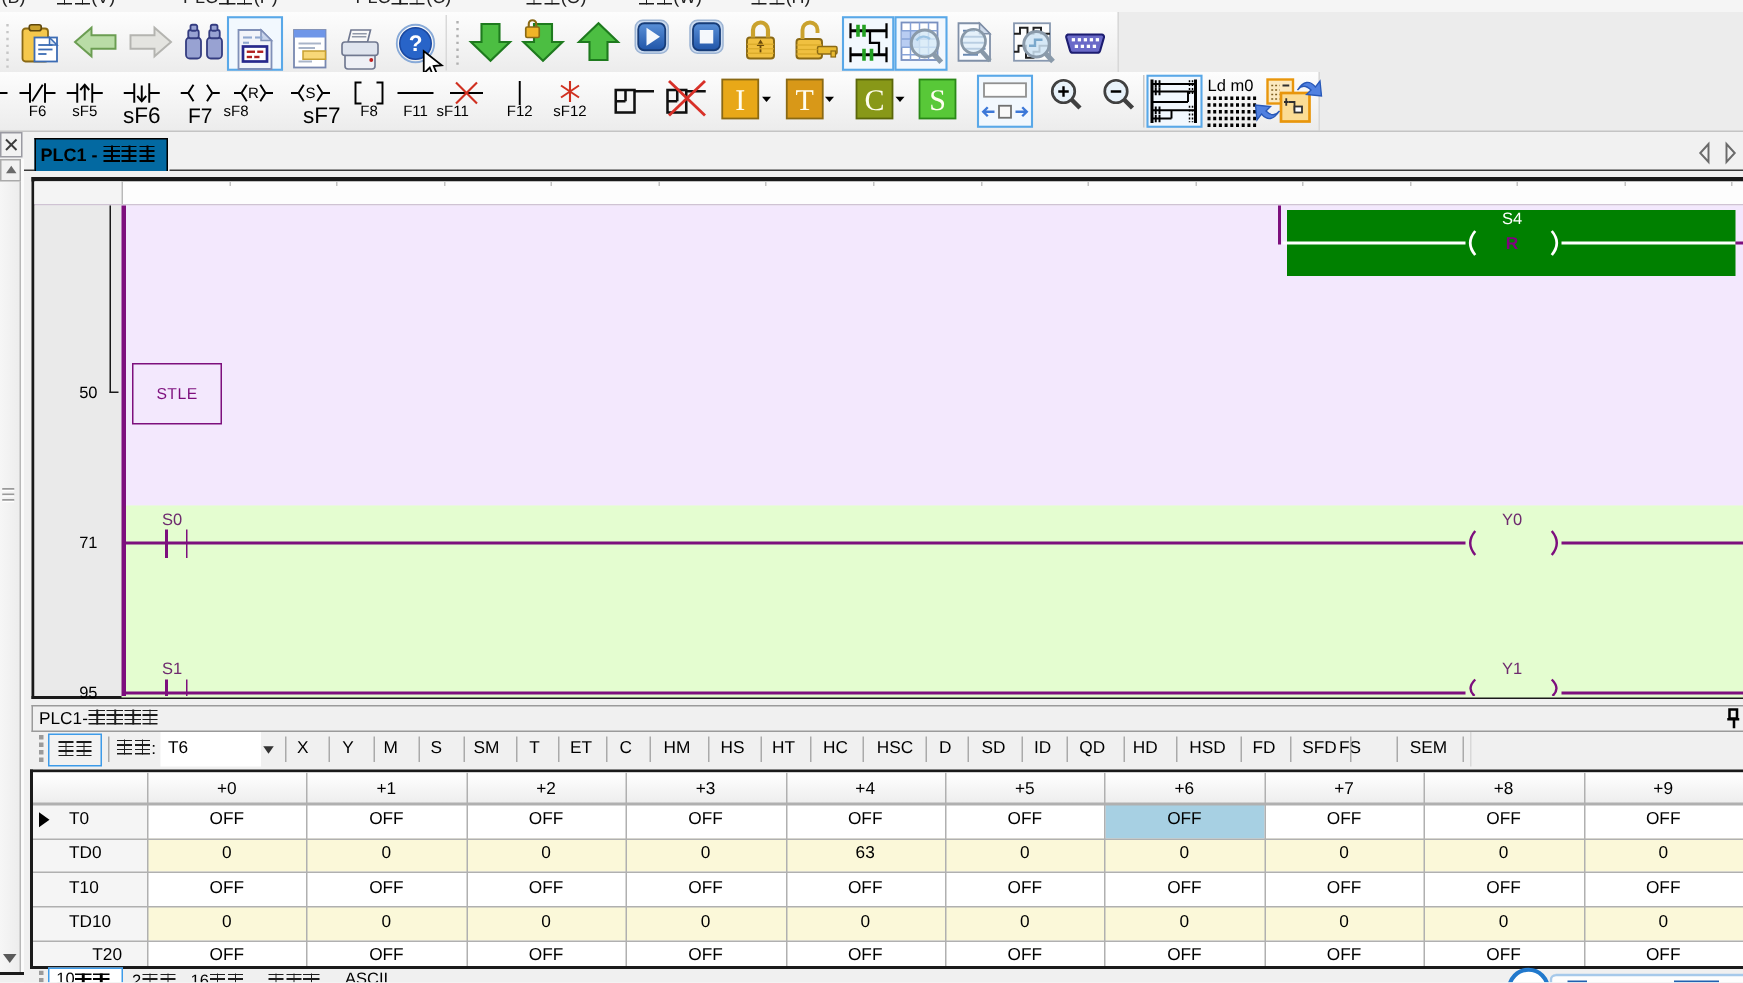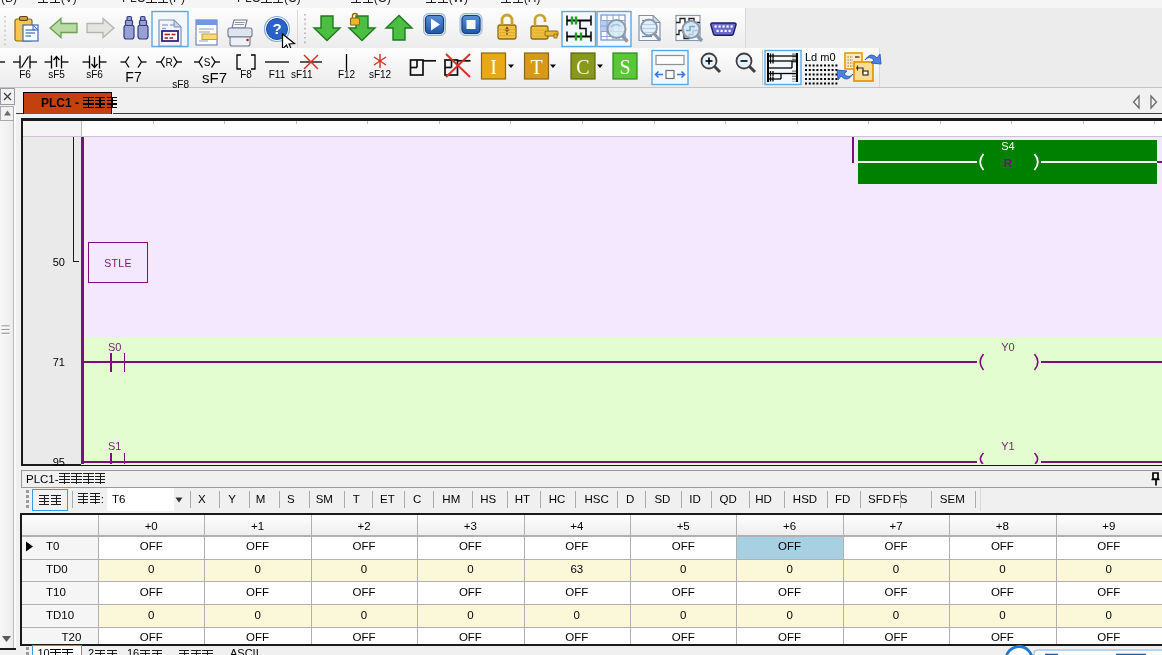--- a/index.html
+++ b/index.html
@@ -361,33 +361,33 @@
           <line x1="12.5" y1="17.5" x2="12.5" y2="22.5"></line>
 <path d="M14 20 h4 v5 h4"></path>
           <rect x="18" y="23" width="5" height="4" fill="#fff"></rect>
         </g>
 <path d="M20 12 q6 -9 12 -2 l3 -4 1 10 -10 -1 3 -3 q-5 -5 -9 0 z" fill="#5080e0" stroke="#2858b8" stroke-width="0.9"></path>
 <path d="M8 26 q-6 9 -12 2 l-3 4 -1 -10 10 1 -3 3 q5 5 9 0 z" fill="#5080e0" stroke="#2858b8" stroke-width="0.9"></path>
 </g>
 </svg>
 <div class="ab" style="left:5px;top:69px;width:40px;text-align:center;font-size:10px;color:#000">F6</div>
 <div class="ab" style="left:36.5px;top:69px;width:40px;text-align:center;font-size:10px;color:#000">sF5</div>
-<div class="ab" style="left:74.5px;top:69px;width:40px;text-align:center;font-size:10px;color:#000">sF6</div>
+<div class="ab" style="left:74.5px;top:69px;width:40px;text-align:center;font-size:15px;color:#000">sF6</div>
 <div class="ab" style="left:113.5px;top:69px;width:40px;text-align:center;font-size:14px;color:#000">F7</div>
-<div class="ab" style="left:149px;top:79px;width:40px;text-align:right;font-size:10px;color:#000">sF8</div>
+<div class="ab" style="left:149px;top:69px;width:40px;text-align:left;font-size:10px;color:#000">sF8</div>
 <div class="ab" style="left:187px;top:69px;width:40px;text-align:right;font-size:15px;color:#000">sF7</div>
 <div class="ab" style="left:226px;top:69px;width:40px;text-align:center;font-size:10px;color:#000">F8</div>
 <div class="ab" style="left:257px;top:69px;width:40px;text-align:center;font-size:10px;color:#000">F11</div>
 <div class="ab" style="left:291px;top:69px;width:40px;font-size:10px;color:#000">sF11</div>
 <div class="ab" style="left:326.5px;top:69px;width:40px;text-align:center;font-size:10px;color:#000">F12</div>
 <div class="ab" style="left:360px;top:69px;width:40px;text-align:center;font-size:10px;color:#000">sF12</div>
 <div class="ab" style="left:0;top:88px;width:1162px;height:30px;background:#f1f1f1"></div>
 <div class="ab" style="left:16px;top:112.5px;width:7.5px;height:1.5px;background:#3a3a3a"></div>
 <div class="ab" style="left:112.5px;top:112.5px;width:1049.5px;height:1.5px;background:#3a3a3a"></div>
-<div class="ab ckb" style="left:23px;top:91.5px;width:89px;height:22.5px;background:#c2410c;border:1.5px solid #000;border-bottom:none;box-sizing:border-box;font-size:12px;font-weight:bold;color:#000;line-height:21px;padding-left:17px;white-space:nowrap">PLC1 - <span class="cjk"></span><span class="cjk"></span><span class="cjk"></span></div>
+<div class="ab ckb" style="left:23px;top:91.5px;width:89px;height:22.5px;background:#0369a1;border:1.5px solid #000;border-bottom:none;box-sizing:border-box;font-size:12px;font-weight:bold;color:#000;line-height:21px;padding-left:3px;white-space:nowrap">PLC1 - <span class="cjk"></span><span class="cjk"></span><span class="cjk"></span></div>
 <div class="ab" style="left:0;top:88px;width:15px;height:17px;background:#f2f2f2;border:1px solid #9a9aa2;box-sizing:border-box"></div>
 <svg class="ab" style="left:3px;top:92px" width="9" height="9" viewBox="0 0 9 9">
       <g stroke="#3c3c3c" stroke-width="1.3">
         <line x1="1" y1="1" x2="8" y2="8"></line>
         <line x1="8" y1="1" x2="1" y2="8"></line>
       </g>
     </svg>
 <svg class="ab" style="left:1128px;top:94px" width="34" height="16" viewBox="0 0 34 16">
       <path d="M11 2 L5.5 8 L11 14 Z" fill="none" stroke="#6a6a6a" stroke-width="1.3"></path>
       <path d="M23 2 L28.5 8 L23 14 Z" fill="none" stroke="#6a6a6a" stroke-width="1.3"></path>

